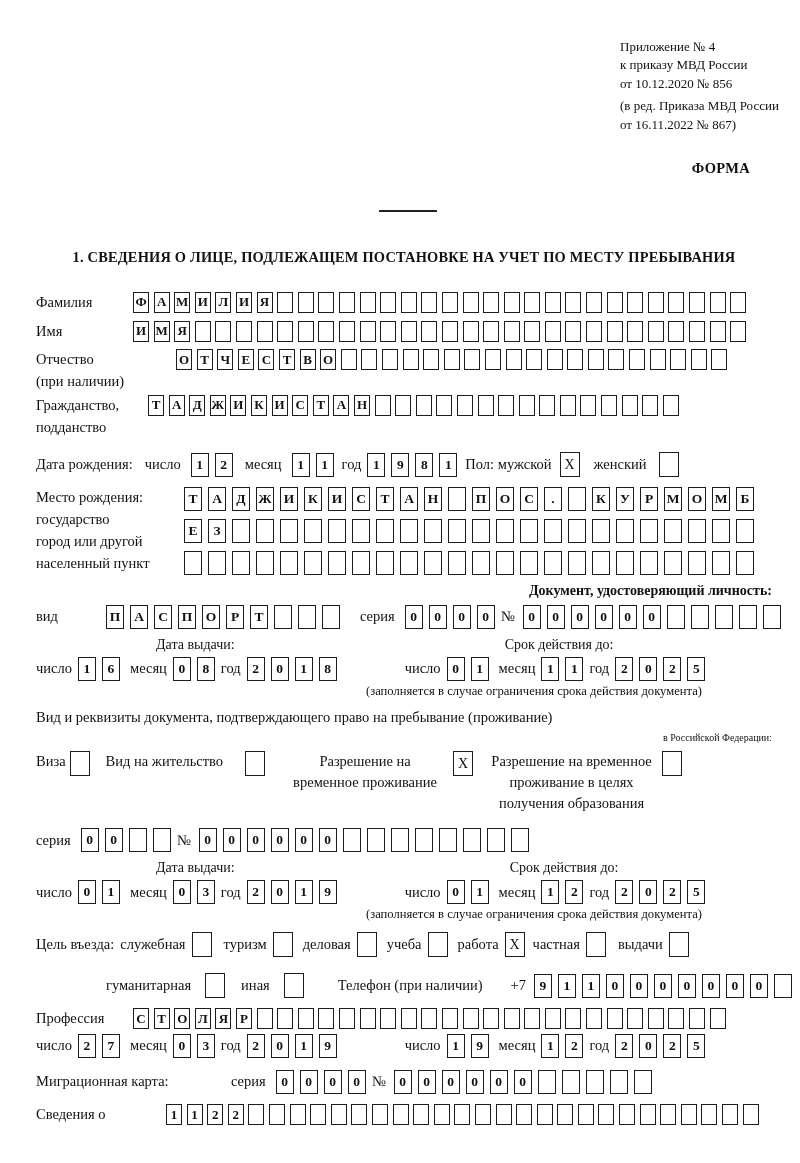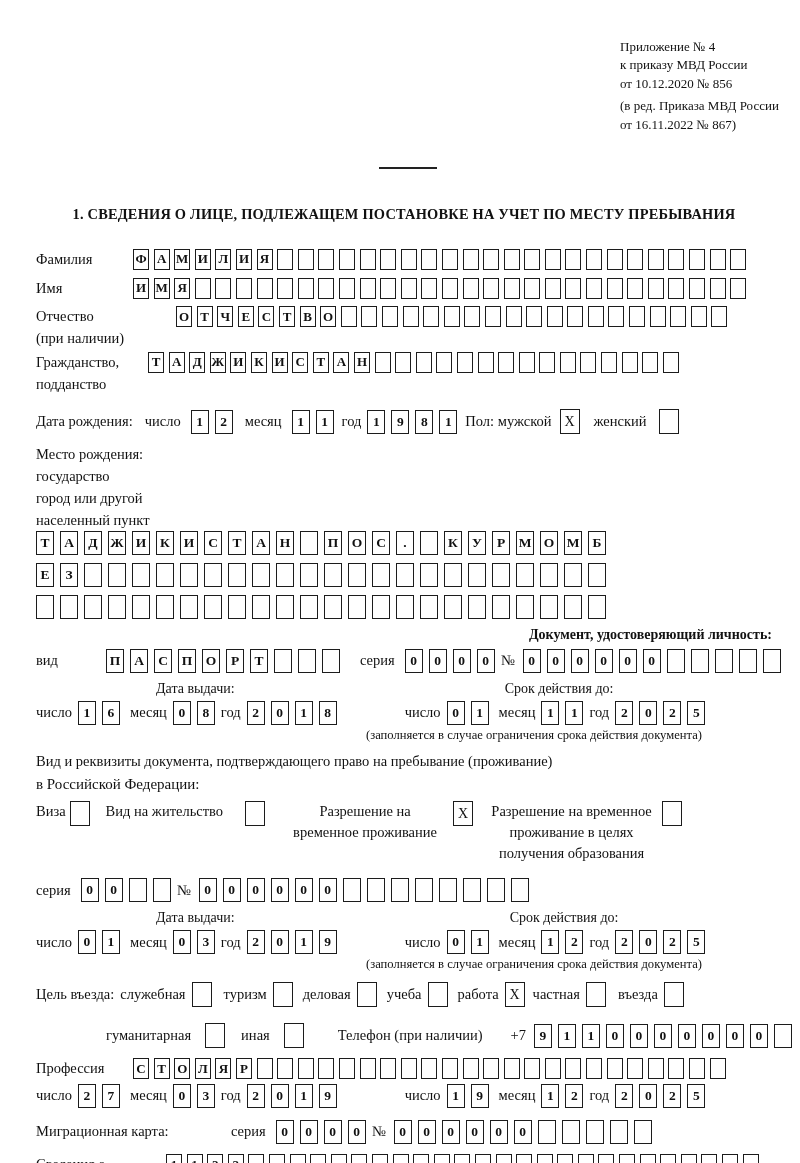--- a/index.html
+++ b/index.html
@@ -59,20 +59,21 @@
 
   <div class="appendix">
     <div>Приложение № 4</div>
     <div>к приказу МВД России</div>
     <div>от 10.12.2020 № 856</div>
     <div class="gap"></div>
     <div>(в ред. Приказа МВД России</div>
     <div>от 16.11.2022 № 867)</div>
   </div>
 
+  <div class="forma">ФОРМА</div>
 
   <div class="title">
     <div><span class="uline"></span></div>
   </div>
 
   <div class="section1">1. СВЕДЕНИЯ О ЛИЦЕ, ПОДЛЕЖАЩЕМ ПОСТАНОВКЕ НА УЧЕТ ПО МЕСТУ ПРЕБЫВАНИЯ</div>
 
   <div class="row" style="margin-top:26px;">
     <span class="lbl" style="width:97px;">Фамилия</span>
     <span class="cells">
@@ -234,21 +235,21 @@
         <span class="cell">9</span>
         <span class="cell">8</span>
         <span class="cell">1</span>
       </span>
     <span class="lbl" style="margin-left:2px; margin-right:8px;">Пол: мужской</span>
     <span class="checkbox">X</span>
     <span class="lbl" style="margin-left:14px; margin-right:12px;">женский</span>
     <span class="checkbox"></span>
   </div>
 
-  <div class="row" style="margin-top:10px;flex-direction:column;">
+  <div class="row" style="margin-top:10px;">
     <span class="lbl" style="width:148px;">
       <span>Место рождения:</span><br>
       <span>государство</span><br>
       <span>город или другой</span><br>
       <span>населенный пункт</span>
     </span>
     <span class="stack">
       <span class="cells bigcells">
           <span class="cell">Т</span>
           <span class="cell">А</span>
@@ -410,21 +411,21 @@
           <span class="cell">2</span>
           <span class="cell">0</span>
           <span class="cell">2</span>
           <span class="cell">5</span>
         </span>
     </span>
   </div>
   <div class="note" style="margin-left:330px;">(заполняется в случае ограничения срока действия документа)</div>
 
   <div style="font-size:14.5px; margin-top:10px;">Вид и реквизиты документа, подтверждающего право на пребывание (проживание)</div>
-  <div style="font-size:15px; margin-top:6px;">в Российской Федерации:</div>
+  <div style="font-size:10px; margin-top:6px;text-align:right;">в Российской Федерации:</div>
 
   <div class="row" style="margin-top:8px;">
     <span class="opt">
       <span class="lbl">Виза</span>
       <span class="checkbox" style="margin-left:4px;"></span>
     </span>
     <span class="opt" style="margin-left:16px;">
       <span class="lbl">Вид на жительство</span>
       <span class="checkbox" style="margin-left:22px;"></span>
     </span>
@@ -532,21 +533,21 @@
     </span>
     <span class="purpose" style="margin-left:10px;">
       <span class="lbl">работа</span>
       <span class="checkbox">X</span>
     </span>
     <span class="purpose" style="margin-left:8px;">
       <span class="lbl">частная</span>
       <span class="checkbox"></span>
     </span>
     <span class="purpose" style="margin-left:12px;">
-      <span class="lbl">въезда</span>
+      <span class="lbl">выдачи</span>
       <span class="checkbox"></span>
     </span>
   </div>
 
   <div class="row" style="margin-top:16px; align-items:center;">
     <span class="purpose" style="margin-left:70px;">
       <span class="lbl">гуманитарная</span>
       <span class="checkbox" style="margin-left:8px;"></span>
     </span>
     <span class="purpose" style="margin-left:16px;">

